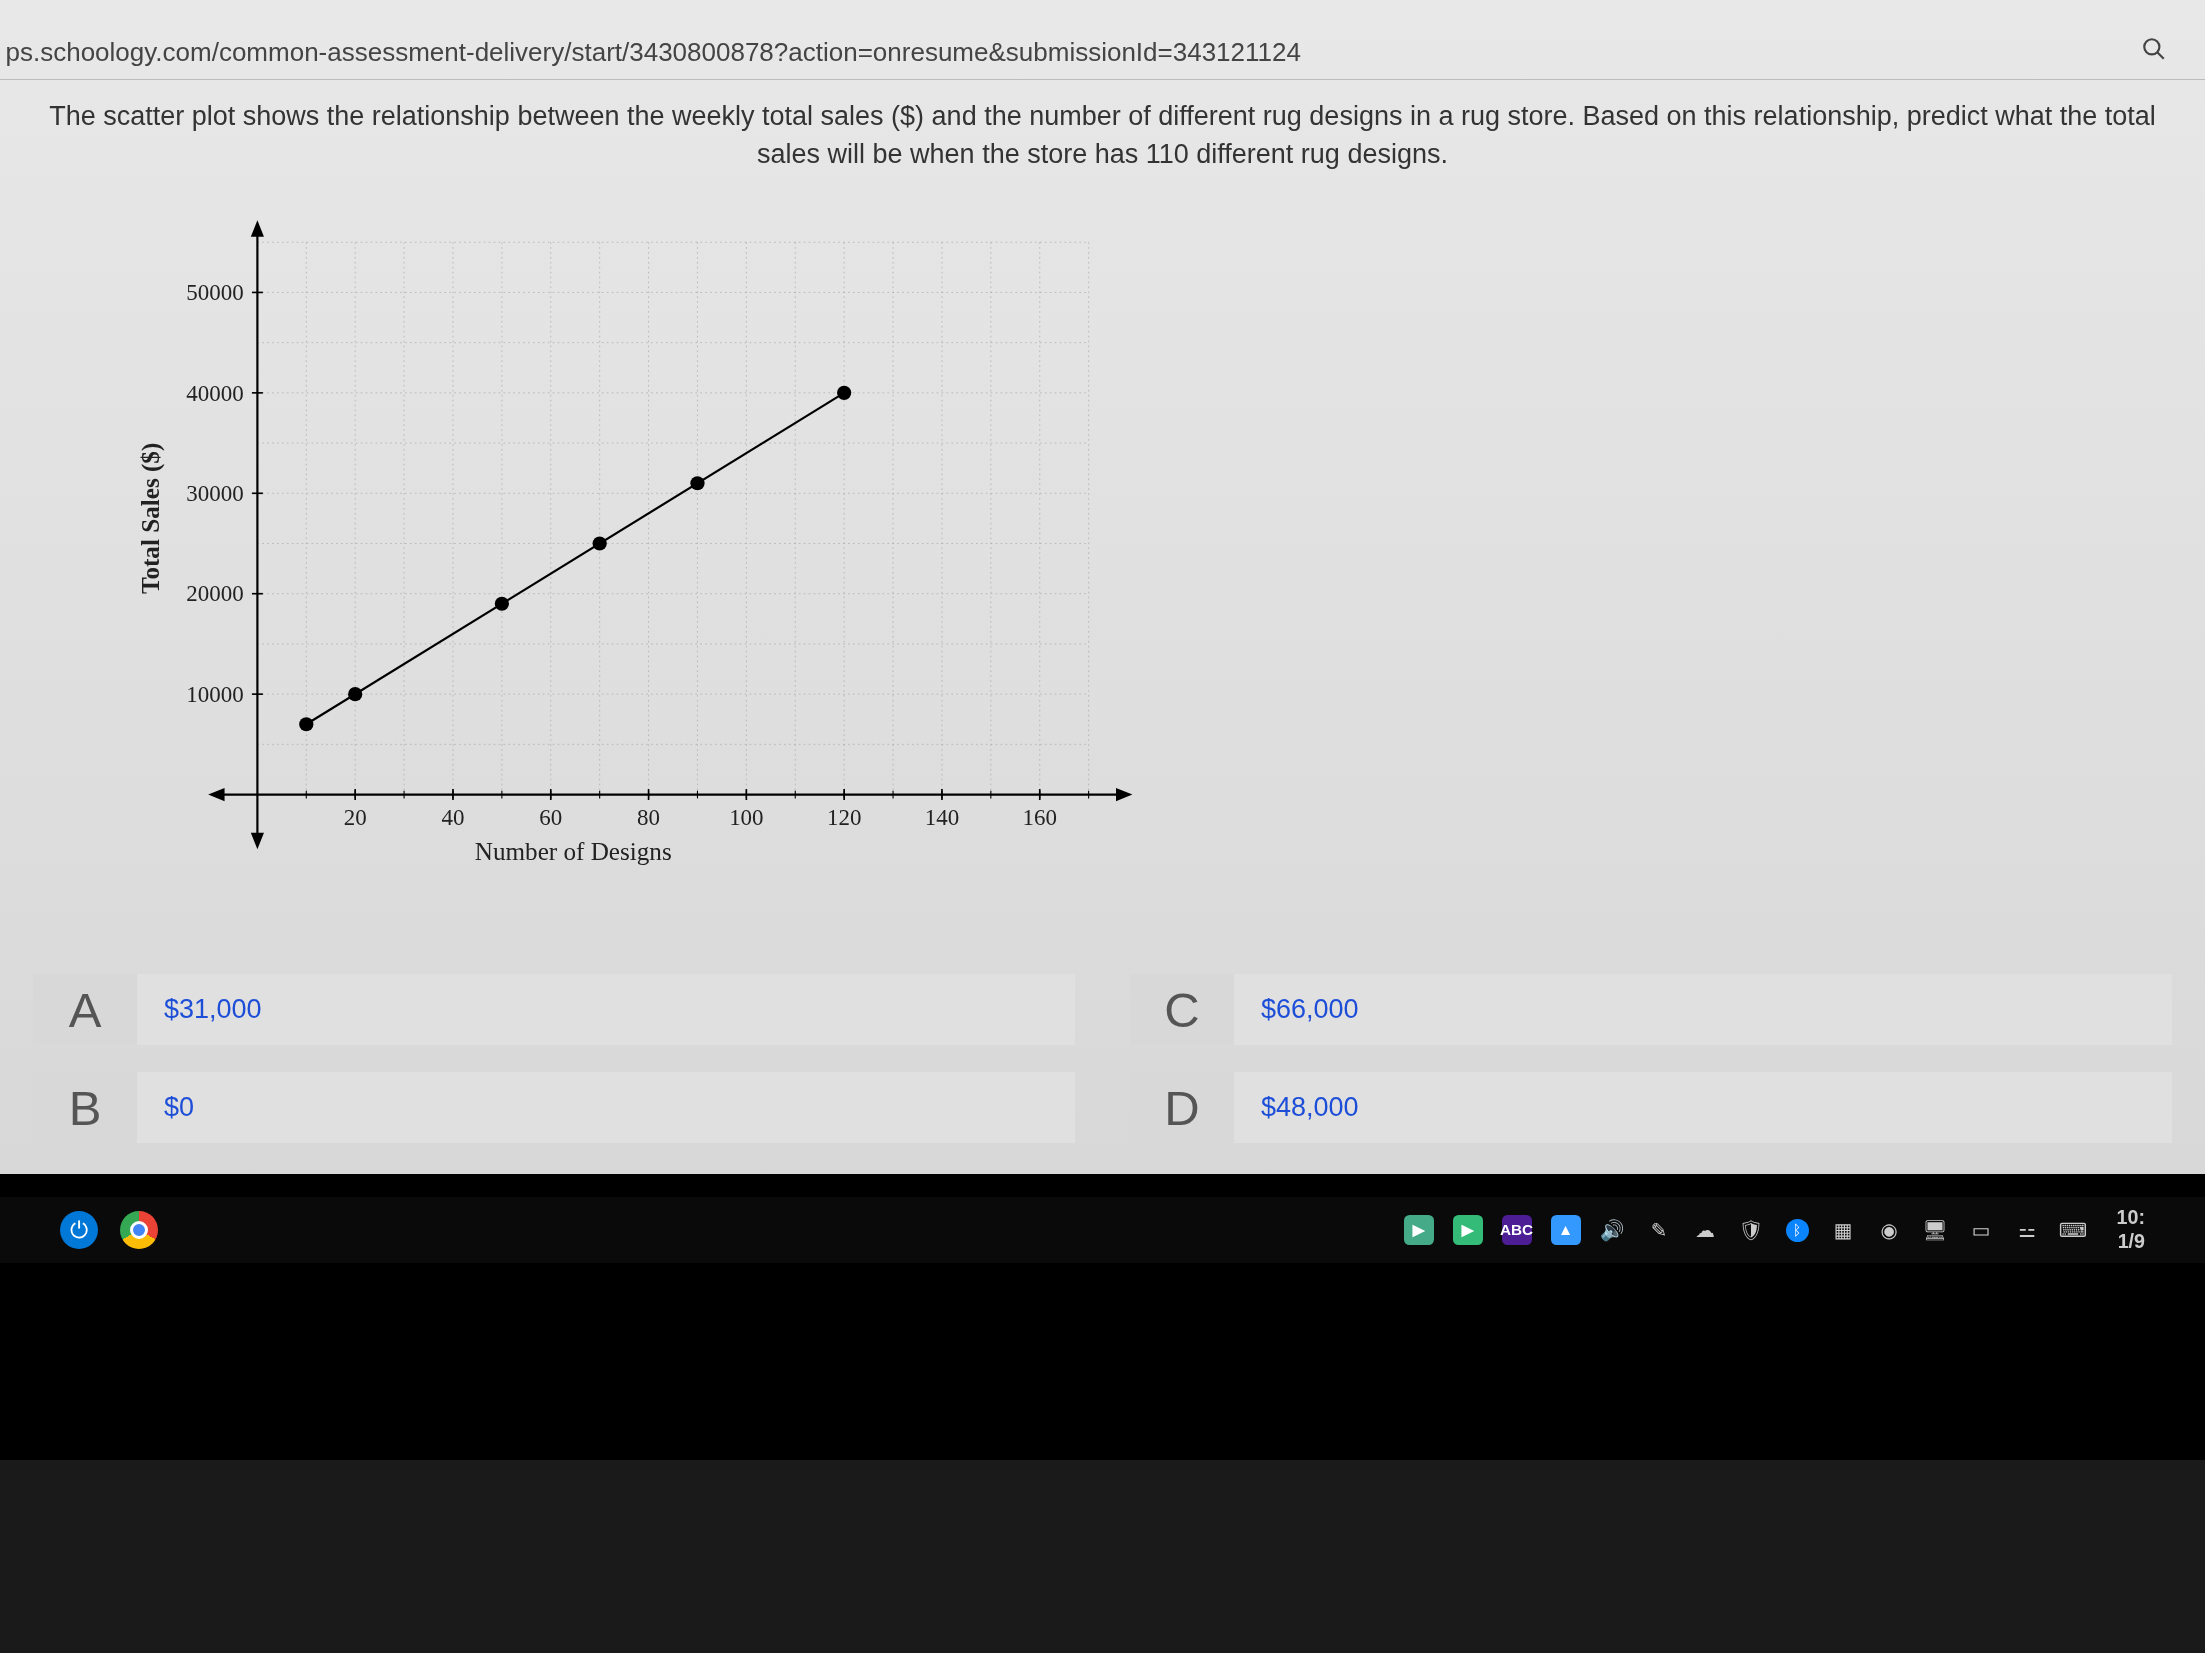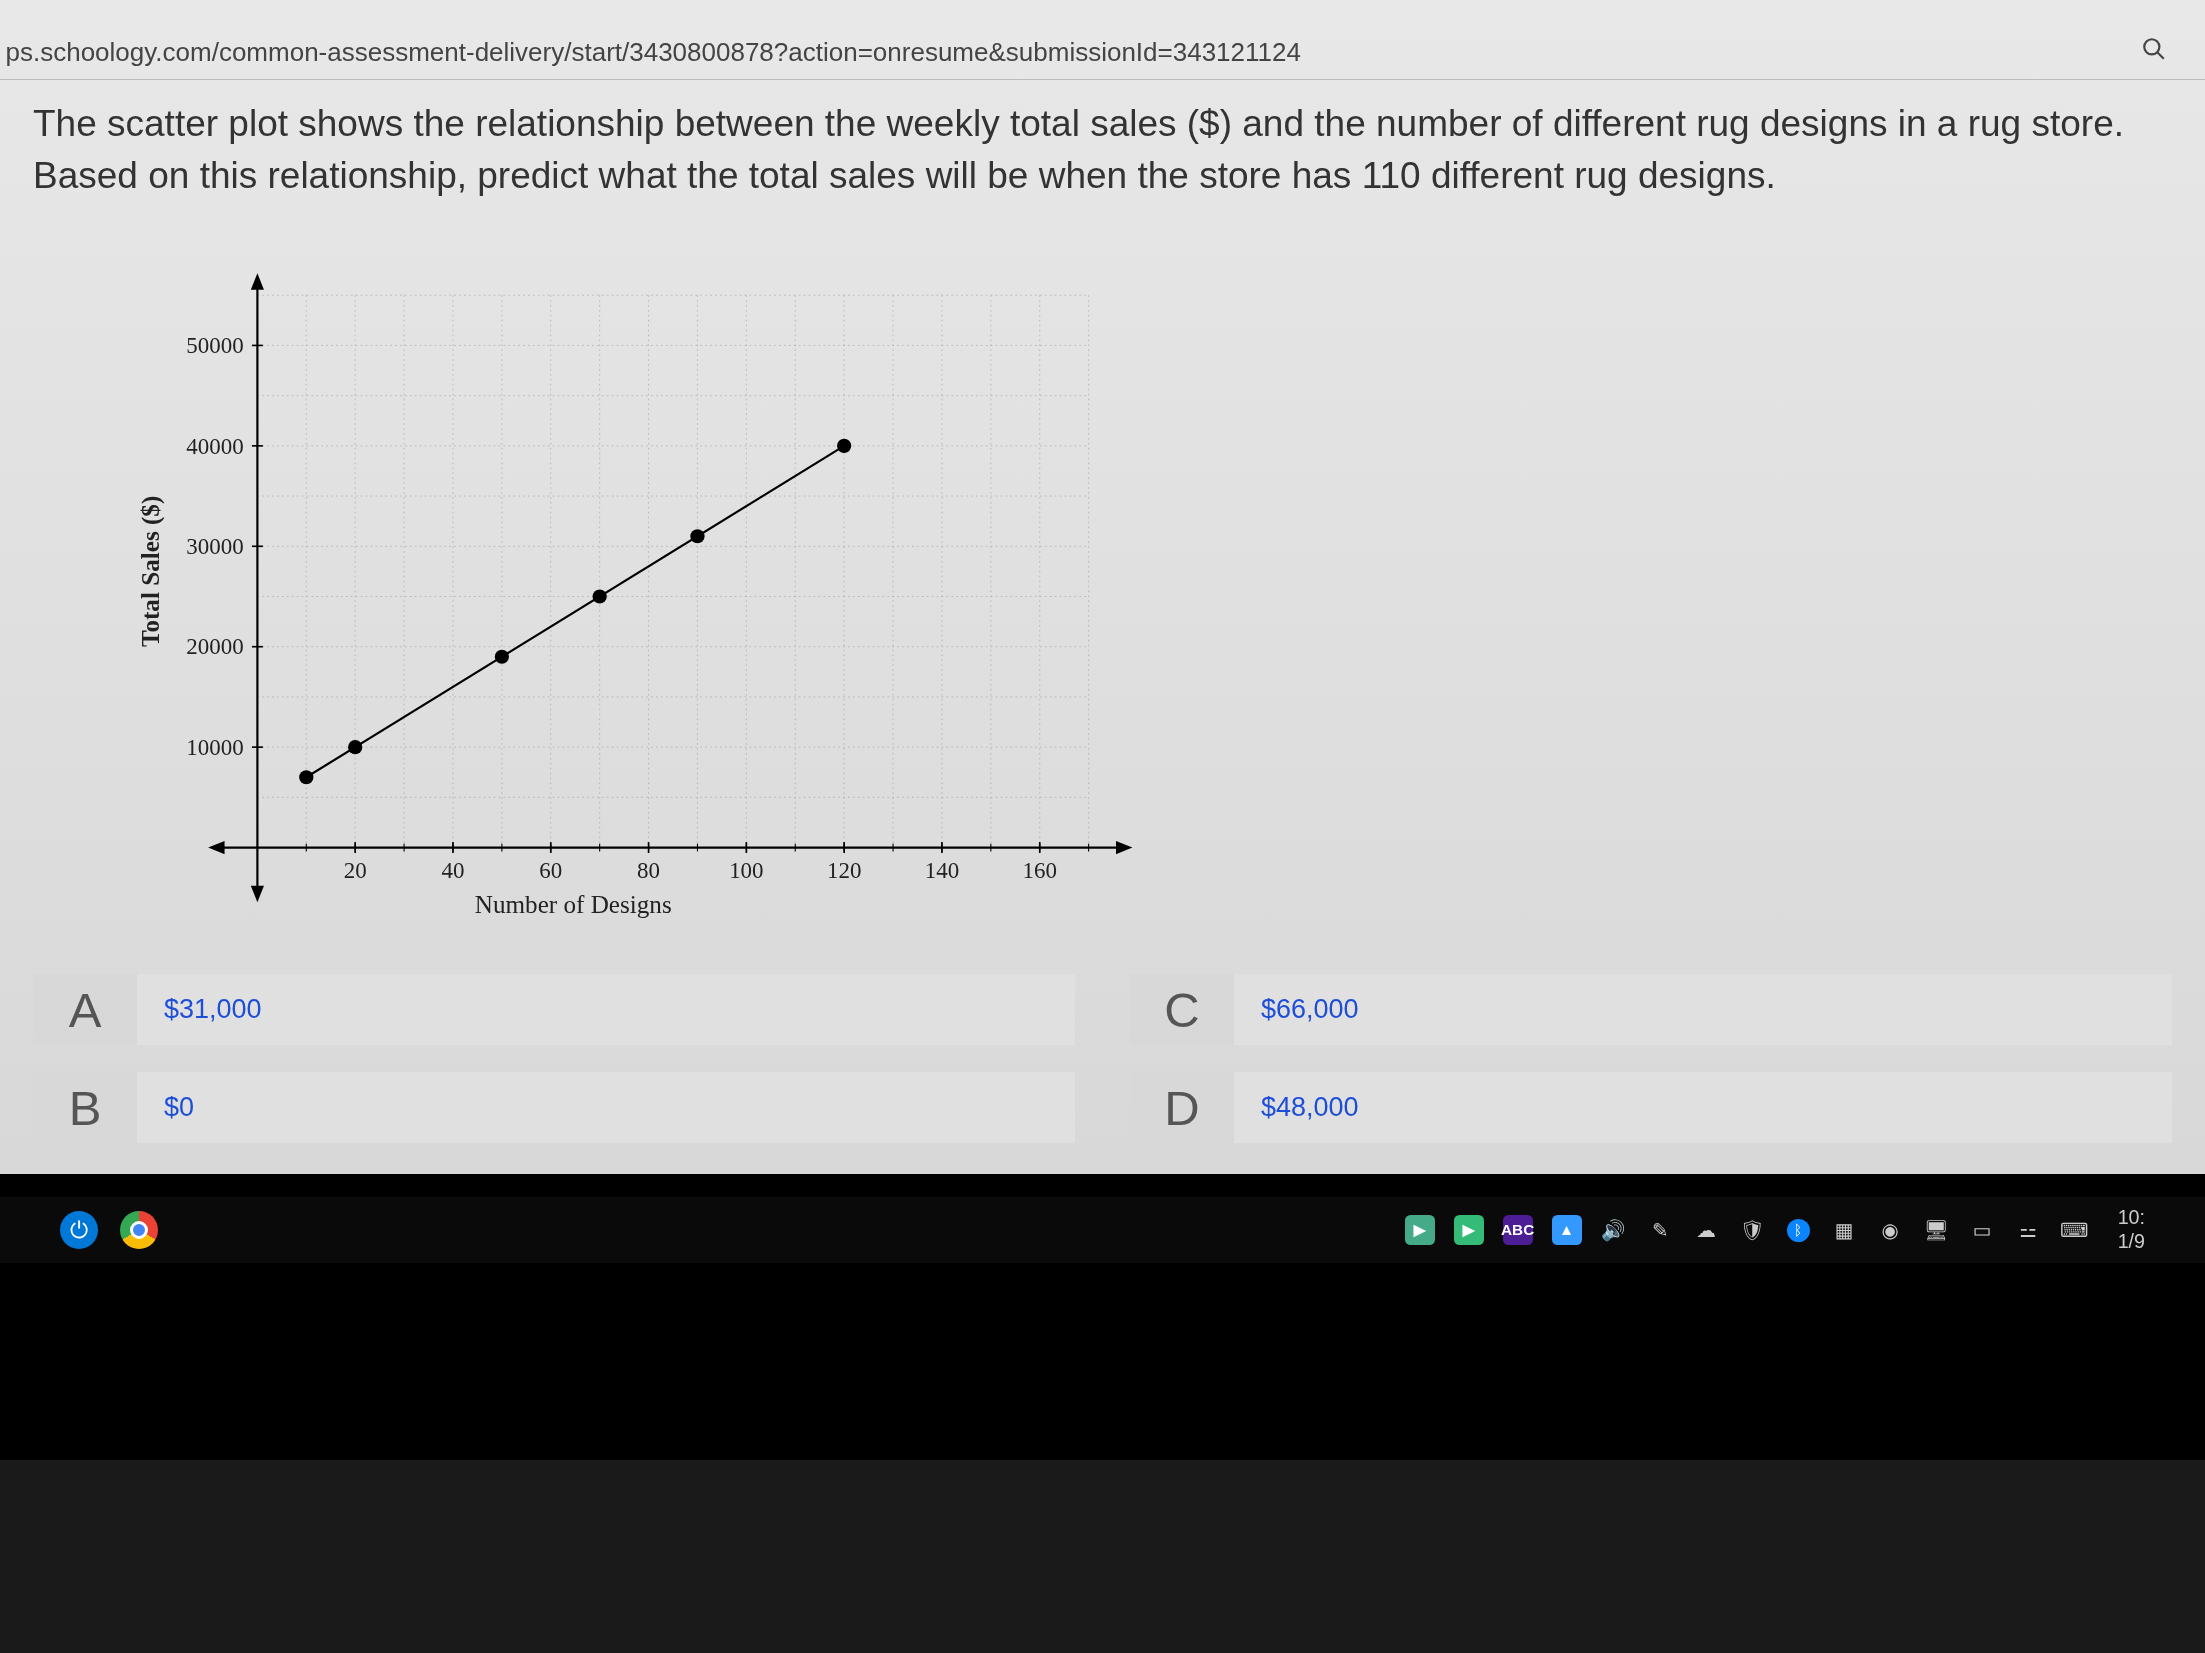--- a/index.html
+++ b/index.html
@@ -53,24 +53,25 @@
       height: 1.1px;
       background: #bbb;
     }
     .content {
       position: absolute;
       top: 98px;
       left: 33px;
       right: 33px;
     }
     .question-text {
-      font-size: 37px;
+      font-size: 27px;
       color: #333;
       line-height: 1.4;
-      margin-bottom: 44px;
+      margin-bottom: 19px;
+      text-align: center;
     }
     .chart-container {
       position: relative;
       margin-left: 93px;
       width: 1012px;
       height: 700px;
     }
     .answers {
       position: absolute;
       top: 974px;
@@ -173,20 +174,21 @@
       font-size: 15.3px;
       color: white;
       font-weight: bold;
     }
     .time-block {
       color: #ccc;
       font-size: 19.7px;
       text-align: right;
       line-height: 1.2;
       margin-left: 11px;
+      font-weight: bold;
     }
     svg.chart-svg {
       width: 100%;
       height: 100%;
     }
     svg text { font-family: 'Times New Roman', serif; fill: #222; }
     svg .axis-label { font-size: 46px; }
     svg .tick-label { font-size: 42px; }
   </style>
 </head>

